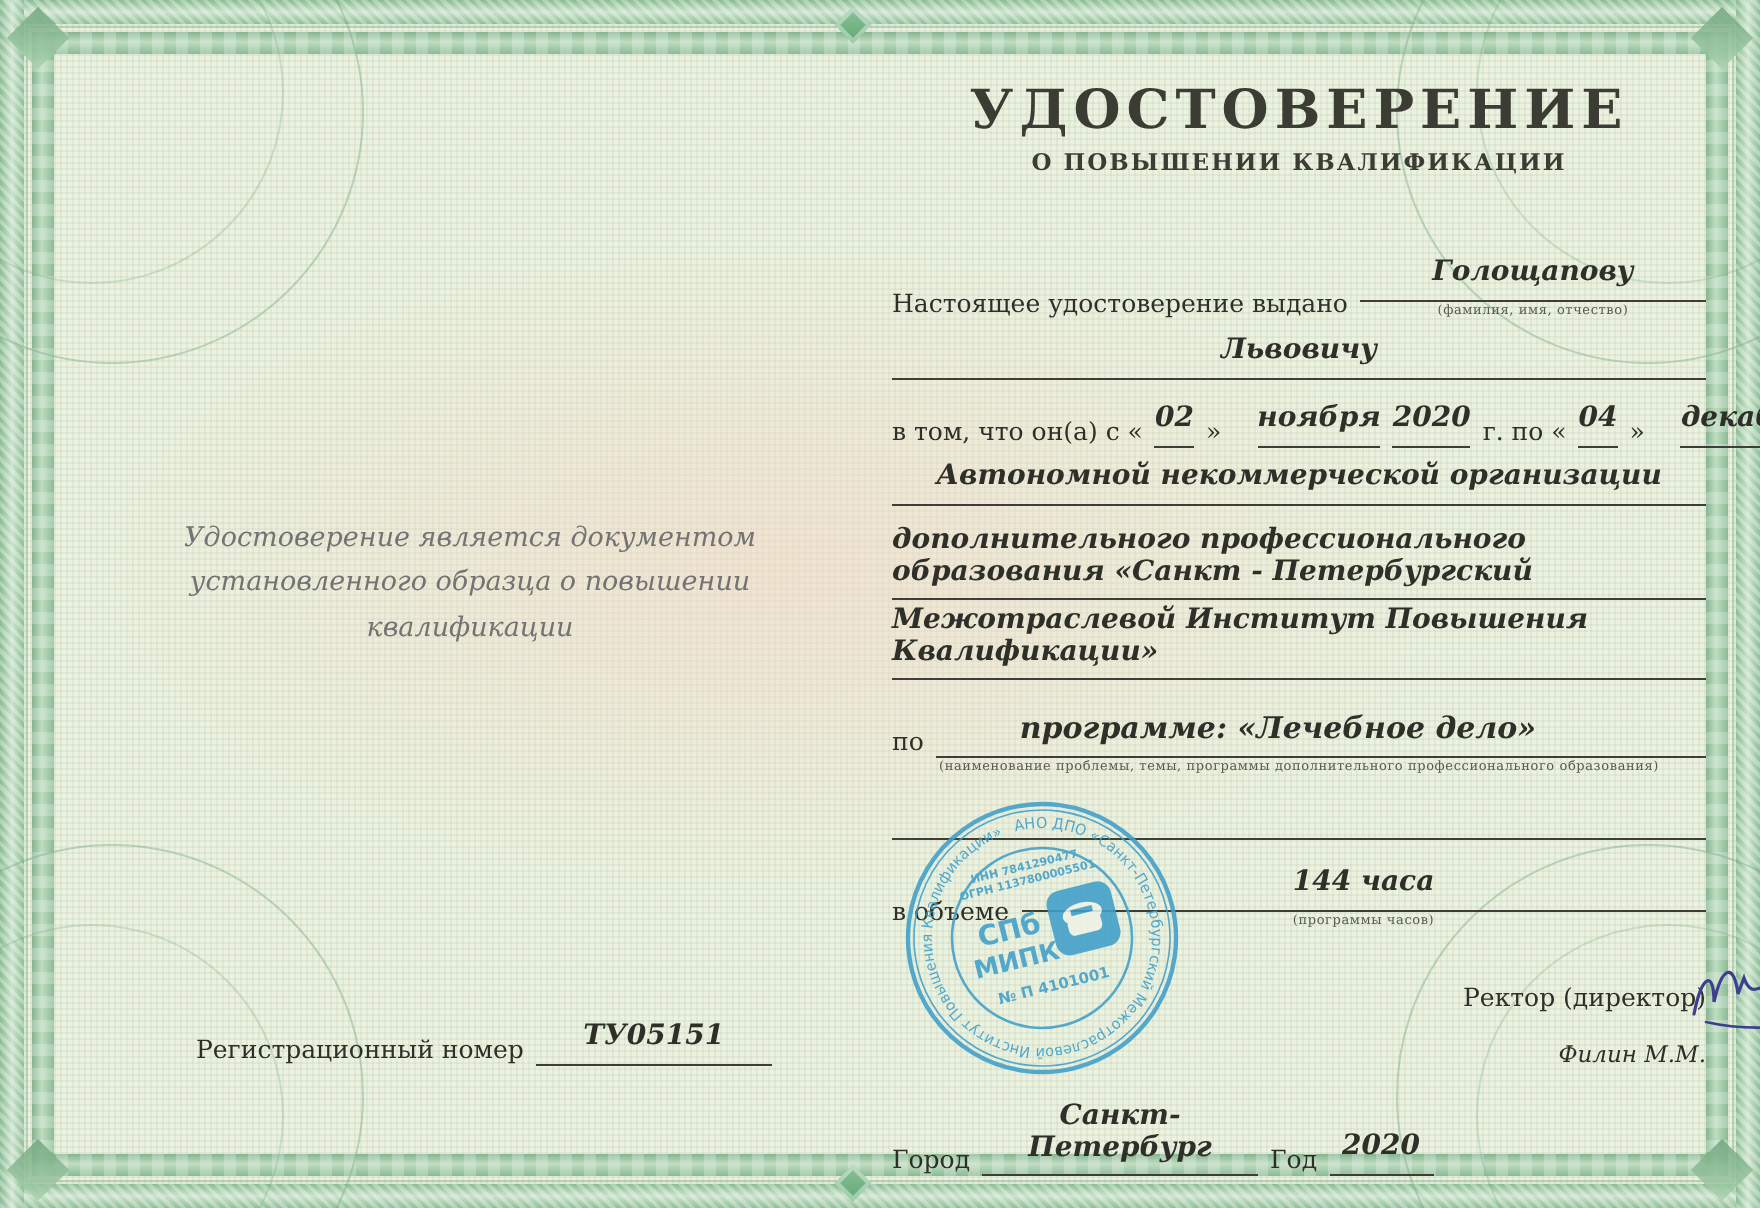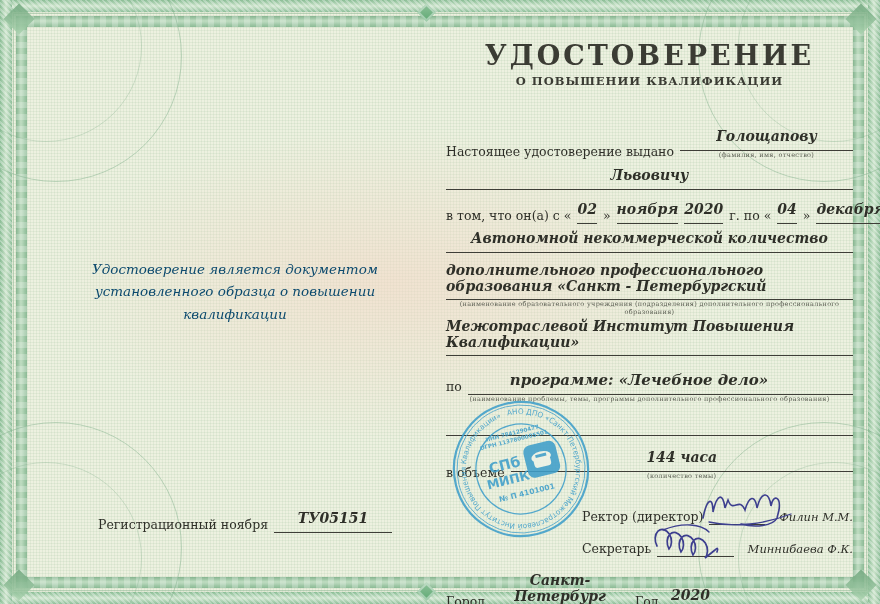--- a/index.html
+++ b/index.html
@@ -46,49 +46,49 @@
   .fold.tl{left:8px; top:8px} .fold.tr{right:8px; top:8px} .fold.bl{left:8px; bottom:8px} .fold.br{right:8px; bottom:8px}
   .diamond { position:absolute; width:13px; height:13px; transform:rotate(45deg);
     background:linear-gradient(135deg,#8fc29a,#5ea973); box-shadow:inset 0 0 0 2px rgba(255,255,255,0.4); }
   
   .arc { position:absolute; border-radius:50%; border:1.5px solid rgba(125,172,135,0.45); pointer-events:none; }
   .arc.s { border-color:rgba(125,172,135,0.30); }
   .innerline { position:absolute; inset:13px; border:1px solid rgba(120,170,130,0.45); pointer-events:none; }
 
   
   .statement { position:absolute; left:52px; top:258px; width:366px; text-align:center;
-    font-style:italic; font-size:13.5px; line-height:1.65; color:#0c4a6e; }
+    font-style:italic; font-size:13.5px; line-height:1.65; color:#737373; }
   .reg-row { position:absolute; left:98px; top:510px; display:flex; align-items:flex-end; gap:6px; font-size:12.5px; }
   .reg-row .fld { width:118px; }
 
   
   .form { position:absolute; left:446px; top:40px; width:407px; }
   .title { text-align:center; font-size:27px; font-weight:bold; letter-spacing:3px; color:#3b3c34; margin:0; }
   .subtitle { text-align:center; font-size:11.5px; font-weight:bold; letter-spacing:1px; color:#3b3c34; margin-top:3px; }
   .row { display:flex; align-items:flex-end; gap:6px; }
   .lbl { font-size:12.5px; white-space:nowrap; padding-bottom:1px; }
   .fld { border-bottom:1px solid #3e3e37; text-align:center; font-weight:700; font-style:italic;
     font-size:14px; padding-bottom:5px; min-height:17px; }
   .grow { flex:1; }
   .cap { font-size:6.5px; color:#585b50; text-align:center; margin-top:1px; letter-spacing:.3px; line-height:1.2; }
   .fldwrap { flex:1; }
   .left-align { text-align:left; }
   .r-issued { margin-top:40px; }
   .r-name2 { margin-top:6px; }
   .r-name3 { margin-top:7px; }
   .r-dates { margin-top:11px; }
-  .d-day { width:32px; } .d-mon { width:84px; } .d-yr { width:48px; }
+  .d-day { width:32px; } .d-mon { width:84px;margin-left:12px; } .d-yr { width:48px; }
   .r-trained { margin-top:6px; }
   .r-org2 { margin-top:9px; }
   .r-org3 { margin-top:2px; }
   .r-prog { margin-top:15px; }
   .prog-val { text-align:left; padding-left:42px; font-size:15px; }
   .r-empty { margin-top:17px; border-bottom:1px solid #3e3e37; height:14px; }
   .r-vol { margin-top:13px; }
-  .r-rector { margin-top:27px; margin-left:136px; }
+  .r-rector { margin-top:27px; margin-left:136px;flex-direction:column; }
   .r-secr { margin-top:15px; margin-left:136px; }
   .sigline { position:relative; border-bottom:1px solid #3e3e37; height:16px; }
   .sig-svg { position:absolute; left:-14px; bottom:-4px; overflow:visible; }
   .sig-name { font-size:11.5px; font-style:italic; white-space:nowrap; padding-bottom:1px; margin-left:8px; }
   .r-city { margin-top:15px; width:300px; }
 
   
   .stamp { position:absolute; left:448px; top:396px; width:146px; height:146px; opacity:.88; z-index:3; }
 </style>
 </head>
@@ -120,21 +120,21 @@
   <div class="arc" style="left:-70px;  bottom:-70px; width:250px; height:250px;"></div>
   <div class="arc s" style="left:-50px;  bottom:-50px; width:190px; height:190px;"></div>
   <div class="arc" style="right:-70px; bottom:-70px; width:250px; height:250px;"></div>
   <div class="arc s" style="right:-50px; bottom:-50px; width:190px; height:190px;"></div>
 
   <div class="statement">
     <div>Удостоверение является документом</div>
     <div>установленного образца о повышении квалификации</div>
   </div>
   <div class="reg-row">
-    <span class="lbl">Регистрационный ноября</span>
+    <span class="lbl">Регистрационный номер</span>
     <span class="fld">ТУ05151</span>
   </div>
 
   <div class="form">
     <div class="title">УДОСТОВЕРЕНИЕ</div>
     <div class="subtitle">О ПОВЫШЕНИИ КВАЛИФИКАЦИИ</div>
 
     <div class="row r-issued">
       <span class="lbl">Настоящее удостоверение выдано</span>
       <span class="fldwrap">
@@ -154,69 +154,58 @@
       <span class="fld d-mon">ноября</span>
       <span class="fld d-yr">2020</span>
       <span class="lbl">г. по «</span>
       <span class="fld d-day">04</span>
       <span class="lbl">»</span>
       <span class="fld d-mon">декабря</span>
 
     </div>
 
     <div class="row r-trained">
-      <span class="fld grow">Автономной некоммерческой количество</span>
+      <span class="fld grow">Автономной некоммерческой организации</span>
     </div>
 
     <div class="row r-org2">
       <span class="fld grow left-align">дополнительного профессионального образования «Санкт - Петербургский</span>
     </div>
-    <div class="cap">(наименование образовательного учреждения (подразделения) дополнительного профессионального образования)</div>
 
     <div class="row r-org3">
       <span class="fld grow left-align">Межотраслевой Институт Повышения Квалификации»</span>
     </div>
 
     <div class="row r-prog">
       <span class="lbl">по</span>
       <span class="fld grow prog-val">программе: «Лечебное дело»</span>
     </div>
     <div class="cap">(наименование проблемы, темы, программы дополнительного профессионального образования)</div>
 
     <div class="r-empty"></div>
 
     <div class="row r-vol">
       <span class="lbl">в объеме</span>
       <span class="fldwrap">
         <div class="fld">144 часа</div>
-        <div class="cap">(количество темы)</div>
+        <div class="cap">(программы часов)</div>
       </span>
     </div>
 
     <div class="row r-rector">
       <span class="lbl">Ректор (директор)</span>
       <span class="sigline grow">
         <svg class="sig-svg" width="110" height="44" viewBox="0 0 110 44">
           <path d="M8 34 C12 14 18 12 18 28 C22 10 28 8 30 24 L33 16 C38 30 44 12 50 26 C54 12 60 10 62 24 C66 8 74 6 76 22 C78 10 86 12 84 26 L82 34 C78 42 60 44 46 40" fill="none" stroke="#3d3f8f" stroke-width="1.6" stroke-linecap="round"></path>
           <path d="M14 38 C40 44 70 40 96 30" fill="none" stroke="#3d3f8f" stroke-width="1.3" stroke-linecap="round"></path>
         </svg>
       </span>
       <span class="sig-name">Филин М.М.</span>
     </div>
 
-    <div class="row r-secr">
-      <span class="lbl">Секретарь</span>
-      <span class="sigline grow">
-        <svg class="sig-svg" width="120" height="40" viewBox="0 0 120 40">
-          <path d="M14 26 a8 11 -12 1 1 12 3 a8 11 -12 1 1 12 3 a8 11 -12 1 1 12 3 a8 11 -12 1 1 12 3 l10 -8 q4 -4 2 2" fill="none" stroke="#3d3f8f" stroke-width="1.7" stroke-linecap="round"></path>
-          <path d="M20 10 C40 2 58 4 66 12" fill="none" stroke="#3d3f8f" stroke-width="1.4" stroke-linecap="round"></path>
-        </svg>
-      </span>
-      <span class="sig-name">Миннибаева Ф.К.</span>
-    </div>
 
     <div class="row r-city">
       <span class="lbl">Город</span>
       <span class="fld" style="width:138px">Санкт-Петербург</span>
       <span class="lbl">Год</span>
       <span class="fld" style="width:52px">2020</span>
     </div>
   </div>
 
   <svg class="stamp" viewBox="0 0 146 146">

